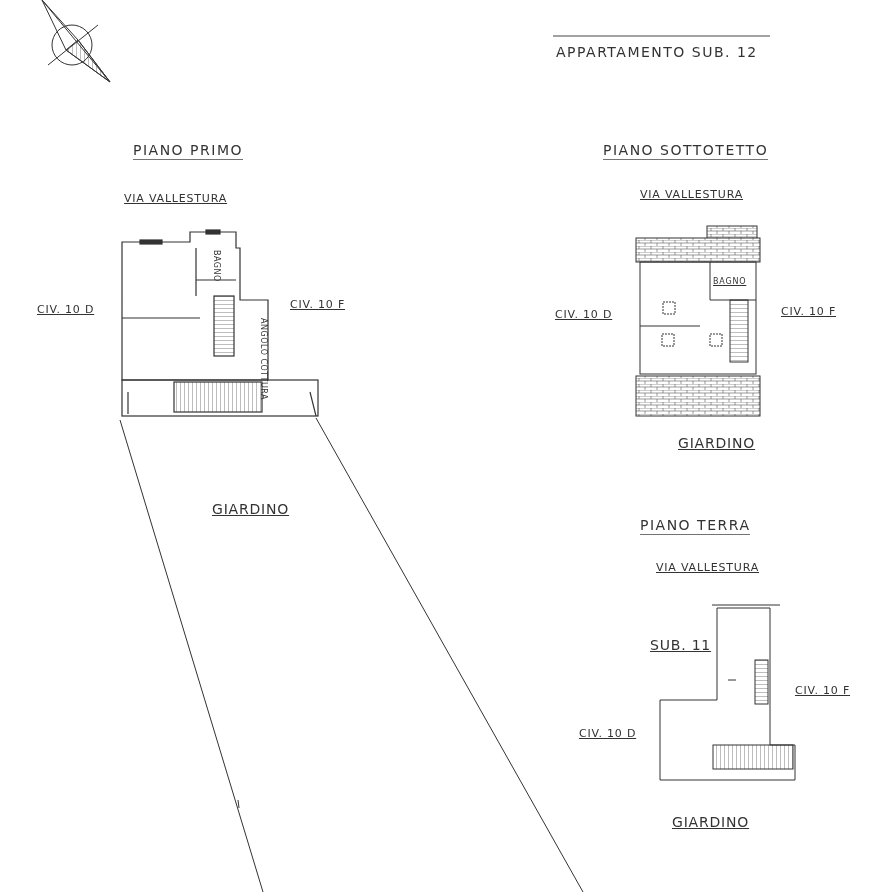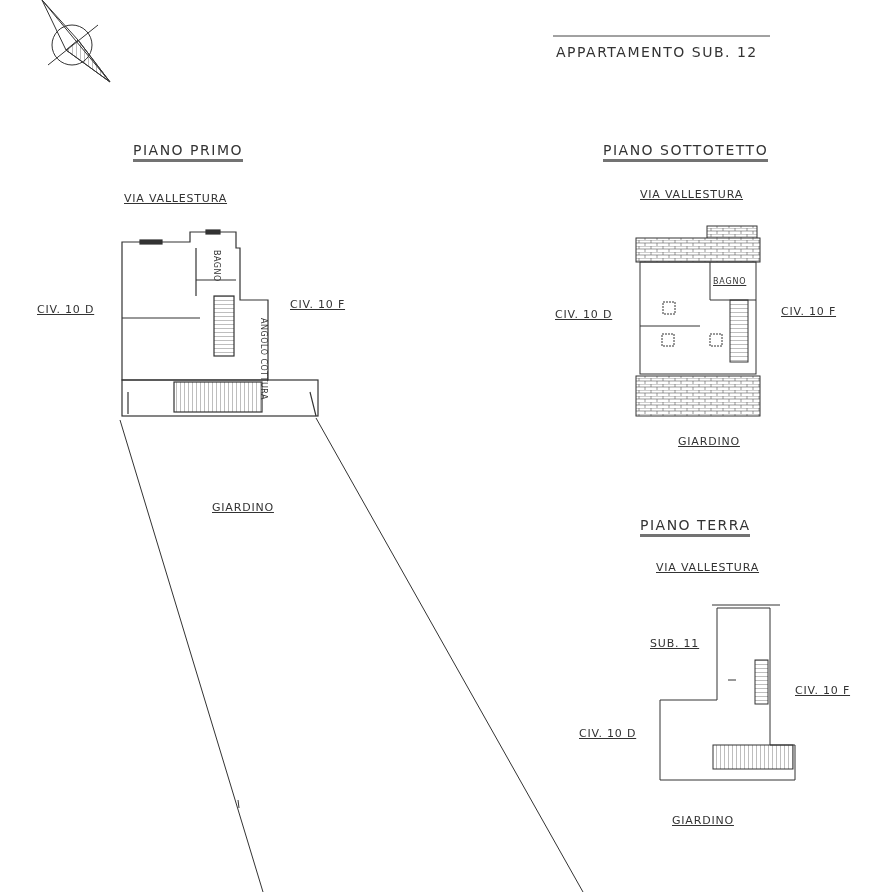--- a/index.html
+++ b/index.html
@@ -3,24 +3,24 @@
 <meta charset="utf-8">
 <style>
   html, body { margin: 0; padding: 0; background: #ffffff; }
   body { width: 872px; height: 892px; position: relative; overflow: hidden;
          font-family: "DejaVu Sans", sans-serif; color: #222; }
   svg { position: absolute; left: 0; top: 0; }
   .lbl { position: absolute; font-size: 11px; letter-spacing: 0.8px; color: #333;
          font-family: "DejaVu Sans", sans-serif; white-space: nowrap; text-decoration: underline; }
   .ttl { position: absolute; font-size: 14px; letter-spacing: 1.5px; color: #333;
          font-family: "DejaVu Sans", sans-serif; white-space: nowrap;
-         border-bottom: 3px solid #737373; padding-bottom: 1px; }
+         border-bottom: 1px solid #737373; padding-bottom: 1px; }
   .vert { position: absolute; font-size: 8px; letter-spacing: 0.5px; color: #333;
           writing-mode: vertical-rl; font-family: "DejaVu Sans", sans-serif; }
-  .small { font-size: 11px; }
+  .small { font-size: 14px; }
 </style>
 </head>
 <body>
 
 <svg width="872" height="892" viewBox="0 0 872 892">
   <defs>
     <pattern id="brick" width="12" height="6" patternUnits="userSpaceOnUse">
       <rect width="12" height="6" fill="#fff"></rect>
       <path d="M0 0 H12 M0 3 H12 M3 0 V3 M9 3 V6" stroke="#555" stroke-width="0.6"></path>
     </pattern>

